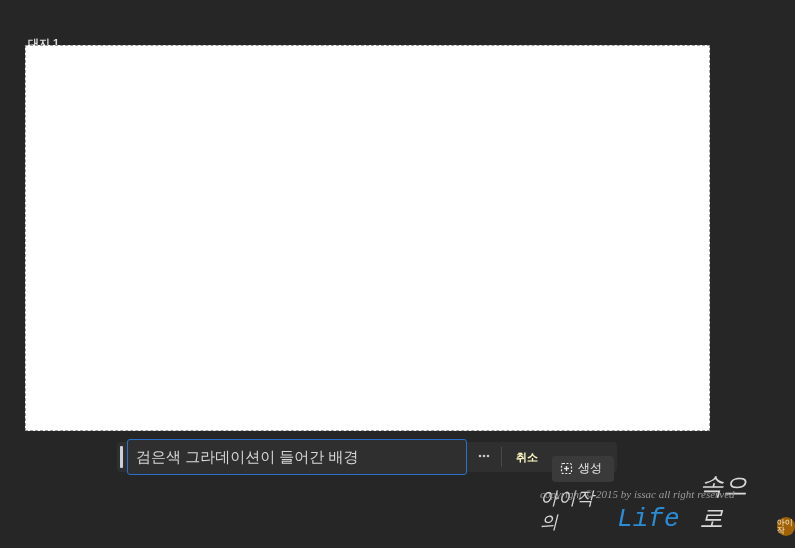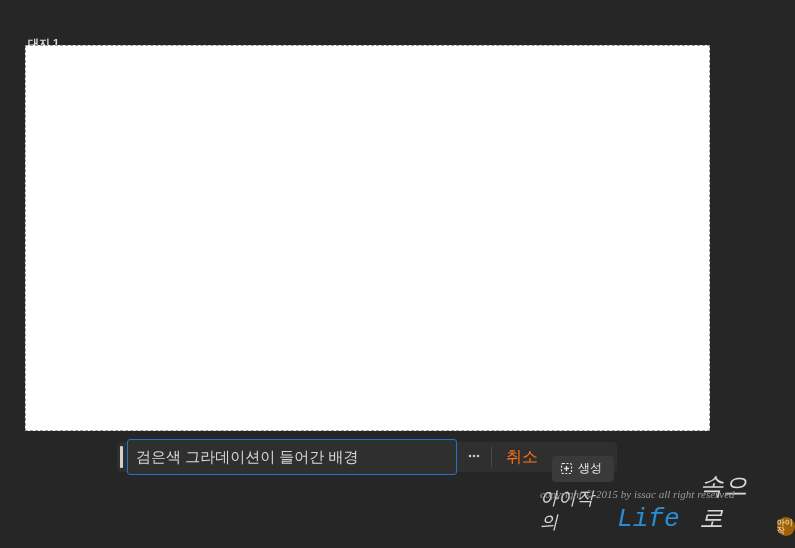--- a/index.html
+++ b/index.html
@@ -75,26 +75,27 @@
       justify-content: center;
     }
     .divider {
       width: 1px;
       height: 20px;
       background: #4a4a4a;
     }
     .cancel-button {
       background: transparent;
       border: none;
-      color: #f97316;
-      font-size: 16px;
+      color: #fef9c3;
+      font-size: 11px;
       padding: 0 10px;
       height: 26px;
       cursor: pointer;
       font-family: inherit;
+      font-weight: bold;
     }
     .generate-button {
       background: #3a3a3a;
       border: none;
       color: #e8e8e8;
       font-size: 12px;
       padding: 0 12px 0 8px;
       height: 26px;
       border-radius: 4px;
       cursor: pointer;

